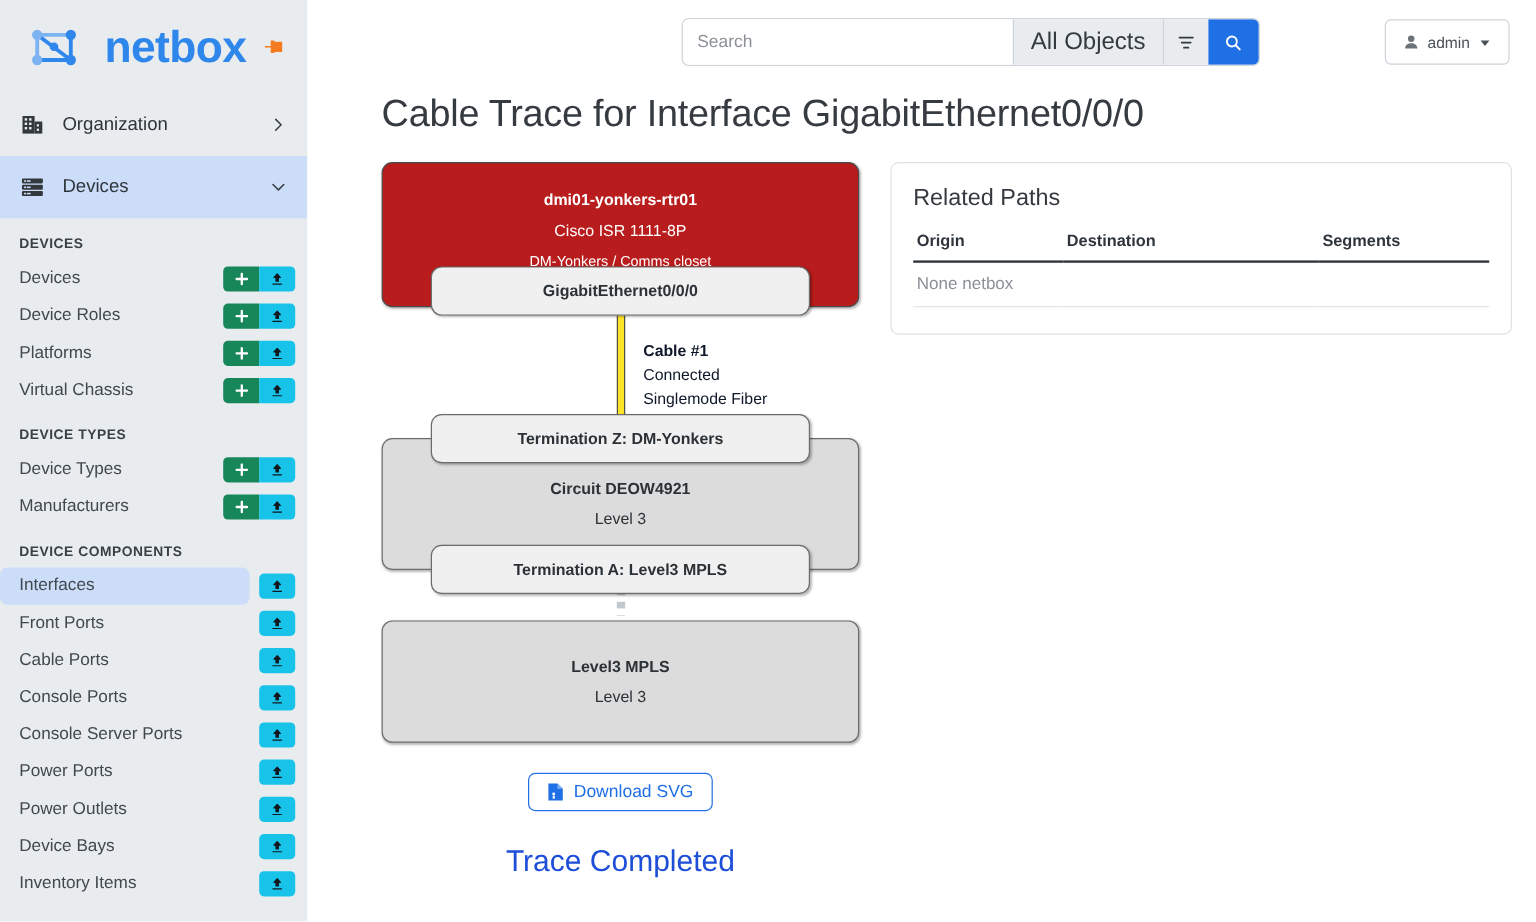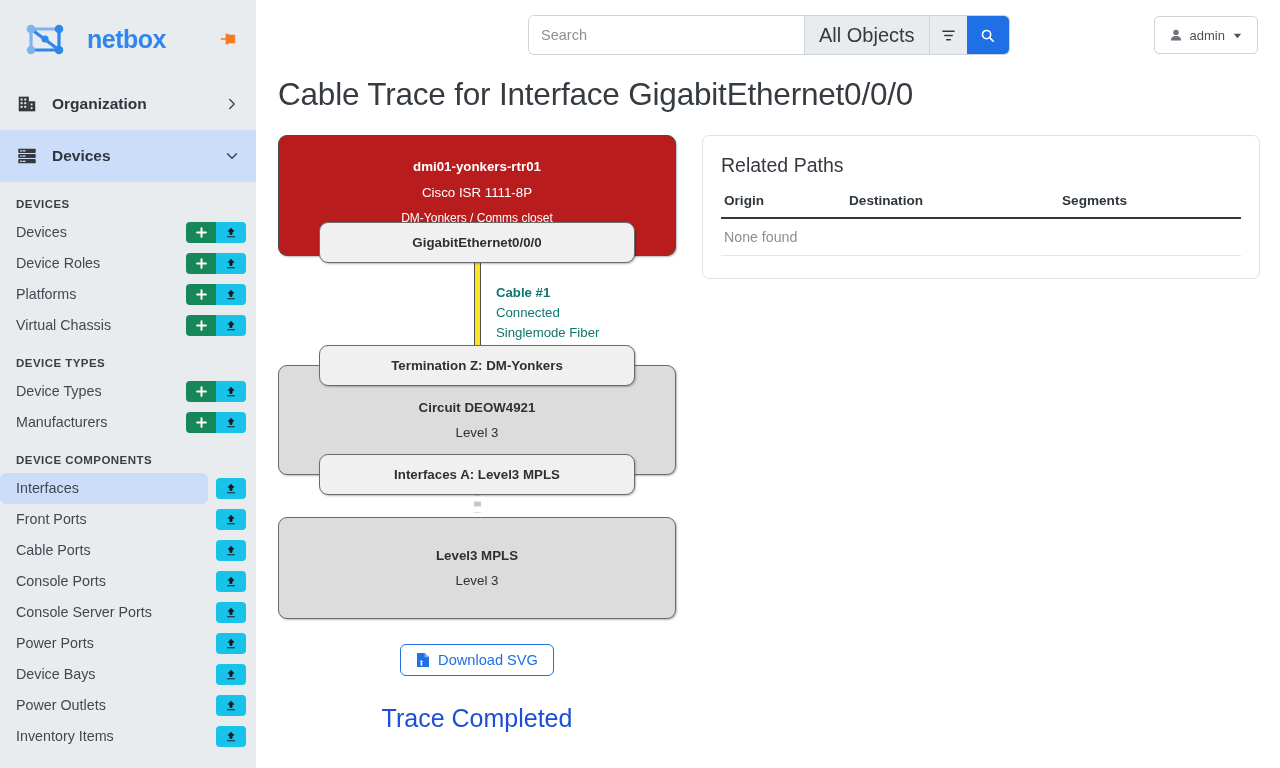--- a/index.html
+++ b/index.html
@@ -18,29 +18,29 @@
     background: #e9ecef;
     overflow: hidden;
     position: relative;
   }
   .brand {
     height: 78px; display: flex; align-items: center;
     padding: 0 16px 0 22px; gap: 8px;
   }
   .brand-logo { display: flex; align-items: center; gap: 7px; }
   .brand-word {
-    font-size: 25px; font-weight: 700; color: #2f86eb;
+    font-size: 37px; font-weight: 700; color: #2f86eb;
     letter-spacing: -0.5px; line-height: 1; text-align: center;
   }
   .pin-icon { margin-left: auto; width: 22px; height: 22px; display: block; }
 
   .nav-group {
     display: flex; align-items: center;
     height: 52px; padding: 0 18px 0 16px; gap: 14px;
-    font-size: 15.5px; font-weight: 700; color: #2f353c;
+    font-size: 15.5px; font-weight: 400; color: #2f353c;
     cursor: pointer;
   }
   .nav-group.active { background: #ccddf9; }
   .nav-group .ng-icon { width: 22px; height: 22px; flex: 0 0 22px; display:block; }
   .nav-group .ng-label { flex: 1; }
   .nav-group .ng-chev { width: 12px; height: 12px; color:#3b4148; display:block; }
 
   .section-title {
     font-size: 11.5px; font-weight: 700; letter-spacing: .45px;
     color: #3a4047; padding: 16px 0 7px 16px; text-transform: uppercase;
@@ -64,21 +64,21 @@
     width: 30px; height: 21px; border: none; border-radius: 0;
     display: flex; align-items: center; justify-content: center;
     cursor: pointer; padding: 0;
   }
   .mini-add { background: #17875a; border-radius: 4px 0 0 4px; }
   .mini-imp { background: #17c3e8; border-radius: 0 4px 4px 0; }
   .mini-imp.solo { border-radius: 4px; }
   .mini-btn svg { display: block; }
 
   
-  .main { flex: 1; height: 760px; position: relative; overflow: hidden; background:#fff; }
+  .main { flex: 1; height: 760px; position: relative; overflow: hidden; background:#fff;margin-left:40px; }
 
   .topbar { height: 70px; display: flex; align-items: center; padding: 0 22px; }
   .search-wrap {
     display: flex; align-items: stretch; height: 38px;
     margin: 0 auto 0 251px;
     border-radius: 5px; overflow: hidden;
     box-shadow: 0 0 0 1px #ced4da;
   }
   .search-input {
     width: 275px; border: none; outline: none; padding: 0 12px;
@@ -138,21 +138,21 @@
   .node-term-top { margin-top: -34px; }
 
   .cable-area { position: relative; height: 108px; }
   .cable-line {
     position: absolute; left: 199px; top: 0; width: 7px; height: 108px;
     background: #fde428; border-left: 1px solid #4f4f4f; border-right: 1px solid #4f4f4f;
     transform: translateX(-3px);
   }
   .cable-label {
     position: absolute; left: 218px; top: 20px;
-    font-size: 13.2px; line-height: 20px; color: #0f766e; text-align: left;
+    font-size: 13.2px; line-height: 20px; color: #0f172a; text-align: left;
   }
   .cable-label .cl-title { font-weight: 700; }
 
   .circuit-block { position: relative; margin-top: -6px; }
   .node-circuit {
     background: #dcdcdc; color: #2c3136;
     padding: 34px 10px 34px; width: 398px;
     position: relative; z-index: 1;
   }
   .node-circuit .c1 { font-size: 13.3px; font-weight: 700; margin-bottom: 10px; }
@@ -426,31 +426,31 @@
       <a class="menu-link"><span>Power Ports</span></a>
       <span class="btn-group">
         <button class="mini-btn mini-imp solo">
           <svg width="12" height="12" viewBox="0 0 14 14">
               <path d="M7 1.5 L10.2 5 H8.2 V8.6 H5.8 V5 H3.8 Z M2.4 11.4 H11.6" fill="#11181f" stroke="#11181f" stroke-width="1.1" stroke-linejoin="round"></path>
             </svg>
         </button>
       </span>
     </div>
     <div class="menu-row">
+      <a class="menu-link"><span>Power Outlets</span></a>
+      <span class="btn-group">
+        <button class="mini-btn mini-imp solo">
+          <svg width="12" height="12" viewBox="0 0 14 14">
+              <path d="M7 1.5 L10.2 5 H8.2 V8.6 H5.8 V5 H3.8 Z M2.4 11.4 H11.6" fill="#11181f" stroke="#11181f" stroke-width="1.1" stroke-linejoin="round"></path>
+            </svg>
+        </button>
+      </span>
+    </div>
+    <div class="menu-row">
       <a class="menu-link"><span>Device Bays</span></a>
-      <span class="btn-group">
-        <button class="mini-btn mini-imp solo">
-          <svg width="12" height="12" viewBox="0 0 14 14">
-              <path d="M7 1.5 L10.2 5 H8.2 V8.6 H5.8 V5 H3.8 Z M2.4 11.4 H11.6" fill="#11181f" stroke="#11181f" stroke-width="1.1" stroke-linejoin="round"></path>
-            </svg>
-        </button>
-      </span>
-    </div>
-    <div class="menu-row">
-      <a class="menu-link"><span>Power Outlets</span></a>
       <span class="btn-group">
         <button class="mini-btn mini-imp solo">
           <svg width="12" height="12" viewBox="0 0 14 14">
               <path d="M7 1.5 L10.2 5 H8.2 V8.6 H5.8 V5 H3.8 Z M2.4 11.4 H11.6" fill="#11181f" stroke="#11181f" stroke-width="1.1" stroke-linejoin="round"></path>
             </svg>
         </button>
       </span>
     </div>
     <div class="menu-row">
       <a class="menu-link"><span>Inventory Items</span></a>
@@ -517,21 +517,21 @@
               <div>Singlemode Fiber</div>
             </div>
           </div>
 
           <div class="circuit-block">
             <div class="node term term-z">Termination Z: DM-Yonkers</div>
             <div class="node node-circuit">
               <div class="c1">Circuit DEOW4921</div>
               <div class="c2">Level 3</div>
             </div>
-            <div class="node term term-a">Interfaces A: Level3 MPLS</div>
+            <div class="node term term-a">Termination A: Level3 MPLS</div>
           </div>
 
           <div class="dotted-gap">
             <div class="dotted-line"></div>
           </div>
 
           <div class="node node-provider">
             <div class="p1">Level3 MPLS</div>
             <div class="p2">Level 3</div>
           </div>
@@ -558,21 +558,21 @@
           <table class="paths">
             <thead>
               <tr>
                 <th class="col-origin">Origin</th>
                 <th class="col-dest">Destination</th>
                 <th>Segments</th>
               </tr>
             </thead>
             <tbody>
               <tr>
-                <td colspan="3">None found</td>
+                <td colspan="3">None netbox</td>
               </tr>
             </tbody>
           </table>
         </div>
       </div>
 
     </div>
   </main>
 </div>
 

